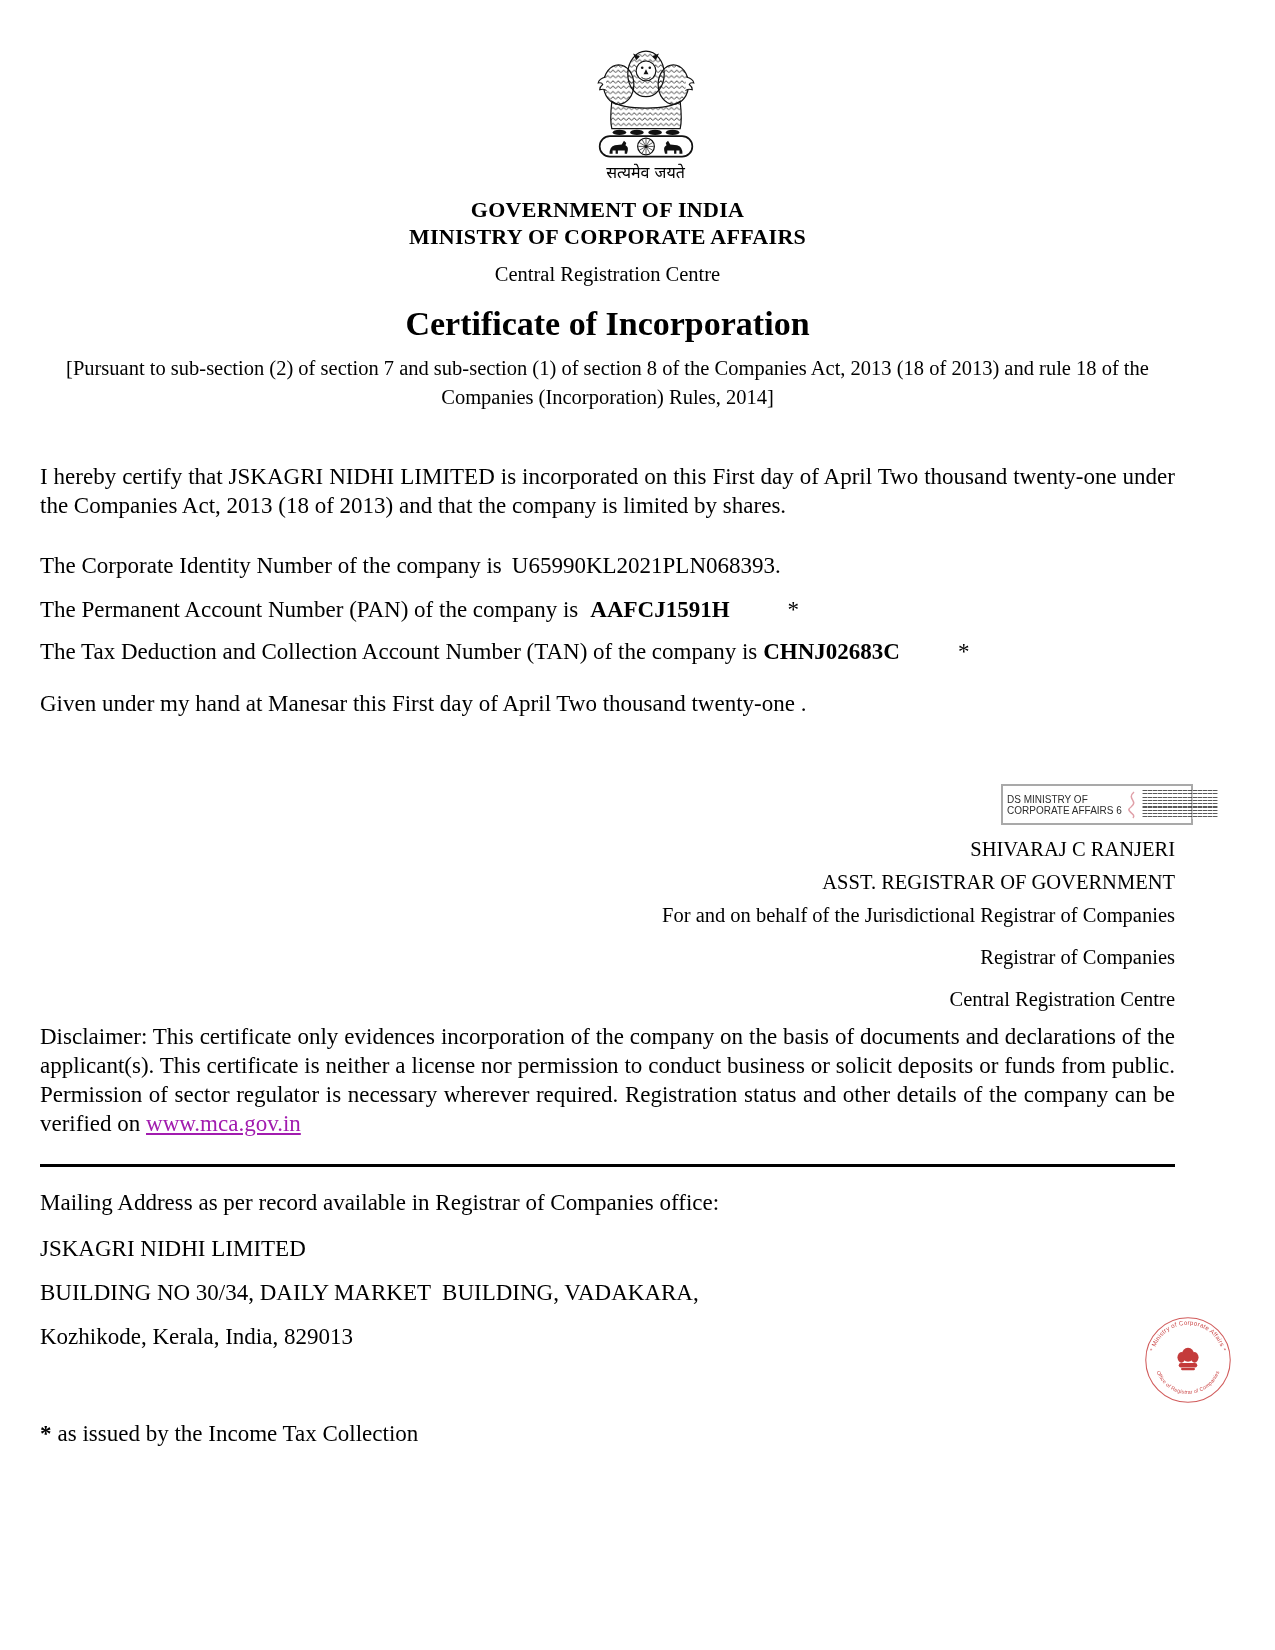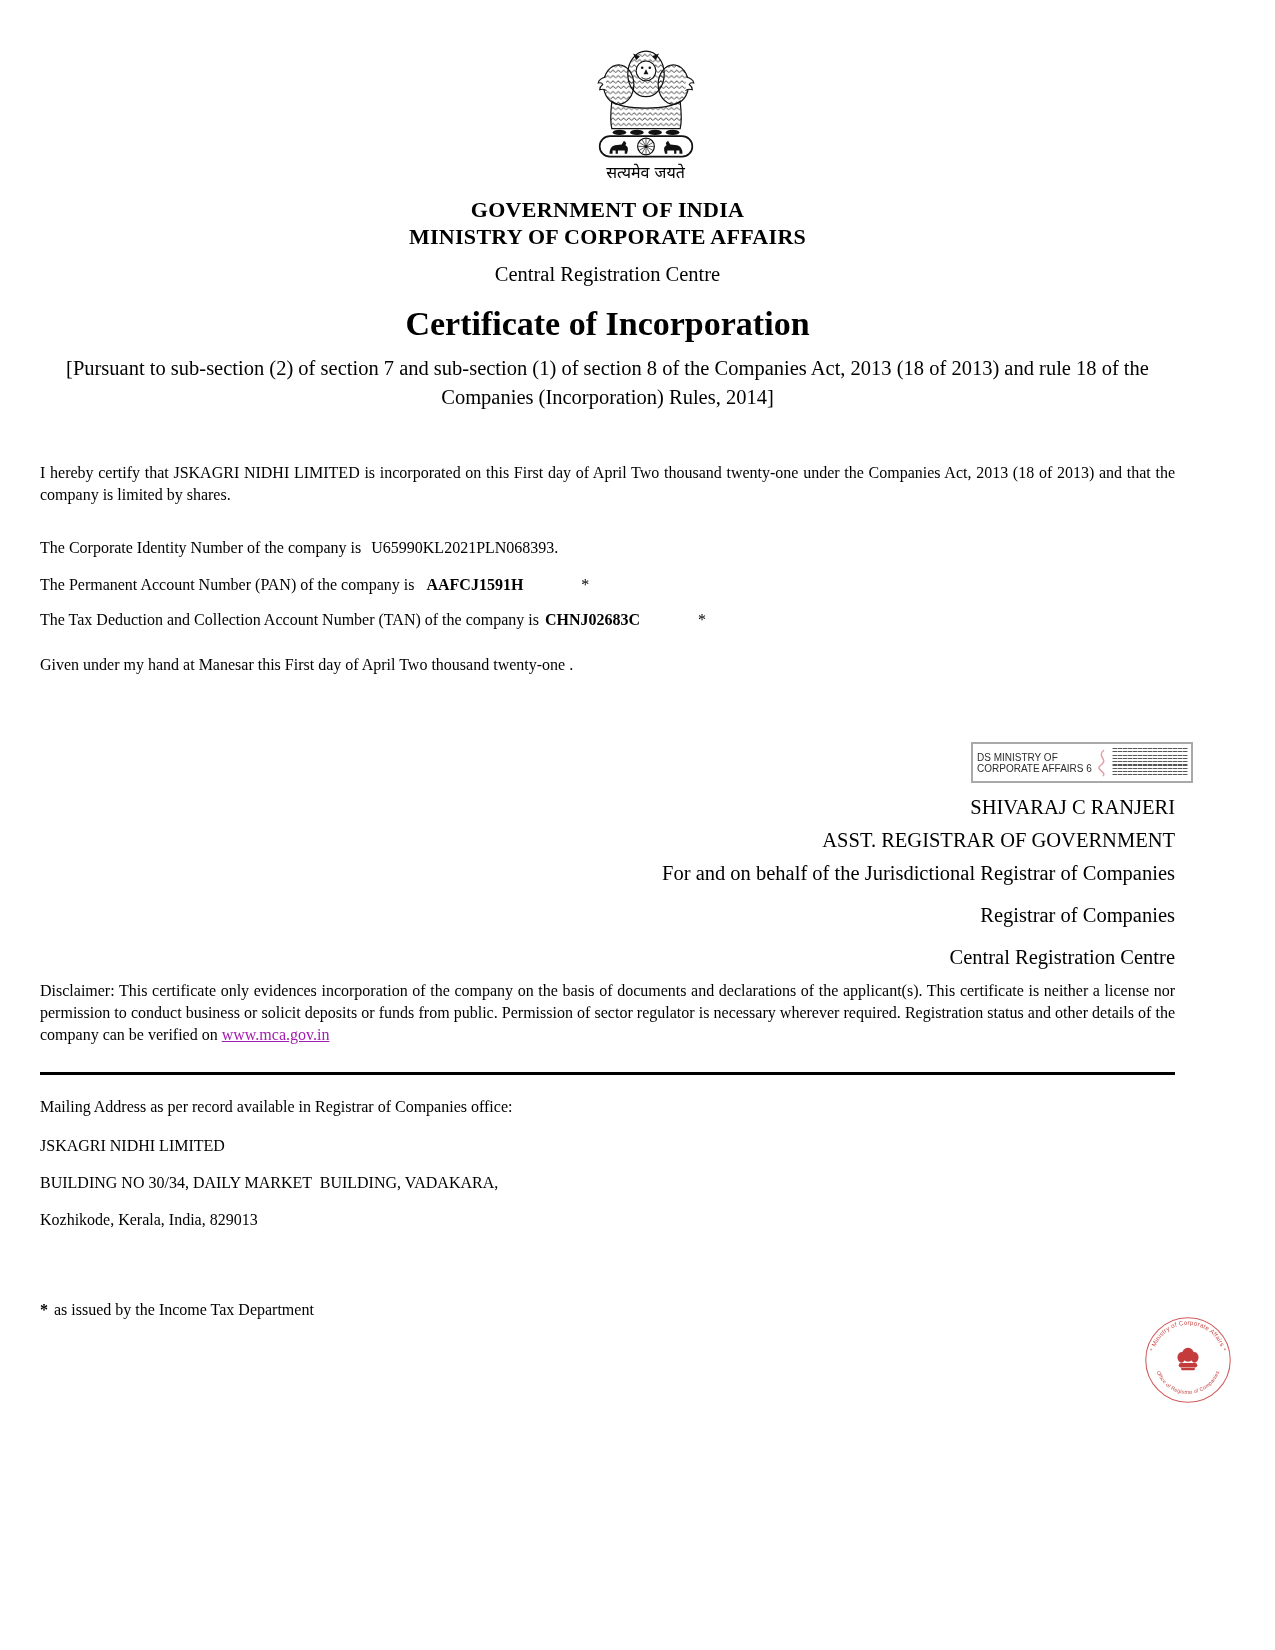--- a/index.html
+++ b/index.html
@@ -11,36 +11,36 @@
   .emblem-wrap{position:relative;left:38px;}
   .emblem-wrap svg{display:block;margin:0 auto;}
   .emblem-motto{font-family:"DejaVu Sans",sans-serif;font-size:16px;line-height:20px;margin-top:1px;}
   .gov-line{font-size:22px;font-weight:bold;line-height:27px;letter-spacing:.3px;}
   .gov-line.first{margin-top:13px;}
   .centre-line{font-size:20.5px;line-height:27px;margin-top:11px;}
   .cert-title{font-size:34px;font-weight:bold;line-height:40px;margin:16px 0 0 0;}
   .pursuant{font-size:20.5px;line-height:29px;margin-top:10px;padding:0 6px;}
 
   
-  .para{font-size:16px;line-height:22px;margin:0;}
+  .para{font-size:23px;line-height:29px;margin:0;}
   .justify{text-align:justify;}
   .pre{white-space:pre-wrap;}
   .certify{margin-top:50px;}
   .cin-line{margin-top:31px;}
   .pan-line{margin-top:15px;}
   .tan-line{margin-top:13px;}
   .given-line{margin-top:23px;}
   .val{margin-left:10px;}
   .val-bold{font-weight:bold;margin-left:12px;}
   .val-bold.tight{margin-left:6px;text-align:center;}
   .fn-star{display:inline-block;margin-left:58px;}
 
   
   .ds-stamp-row{display:flex;justify-content:flex-end;margin-top:66px;margin-right:-18px;}
-  .ds-stamp{box-sizing:border-box;width:222px;height:41px;border:2px solid #a9a9a9;background:#fff;
+  .ds-stamp{box-sizing:border-box;width:192px;height:41px;border:2px solid #a9a9a9;background:#fff;
             display:flex;align-items:center;padding:2px 3px 2px 4px;}
   .ds-stamp-label{font-family:"Liberation Sans","DejaVu Sans",sans-serif;font-size:10px;line-height:11px;
                   color:#2b2b2b;white-space:nowrap;flex:0 0 auto;}
   .ds-squiggle{flex:0 0 auto;margin:0 1px;}
   .ds-fineprint{flex:0 0 auto;width:76px;height:29px;opacity:.85;
      background:
        repeating-linear-gradient(90deg, rgba(255,255,255,.55) 0 1px, transparent 1px 5px),
        repeating-linear-gradient(180deg, #3a3a3a 0 1.1px, transparent 1.1px 3.3px);}
 
   
@@ -204,16 +204,16 @@
         <ellipse cx="50" cy="44" rx="7" ry="8"></ellipse>
         <ellipse cx="42.5" cy="47" rx="4.5" ry="6"></ellipse>
         <ellipse cx="57.5" cy="47" rx="4.5" ry="6"></ellipse>
         <rect x="39.5" y="53.5" width="21" height="5" rx="2.5"></rect>
         <rect x="42" y="59" width="16" height="2.6" rx="1.3"></rect>
       </g>
     </svg>
   </div>
 
   <p class="para footnote">
-    <span class="star">*</span><span>as issued by the Income Tax Department</span>
+    <span class="star">*</span><span>as issued by the Income Tax Collection</span>
   </p>
 
 </div>
 
 </body></html>

